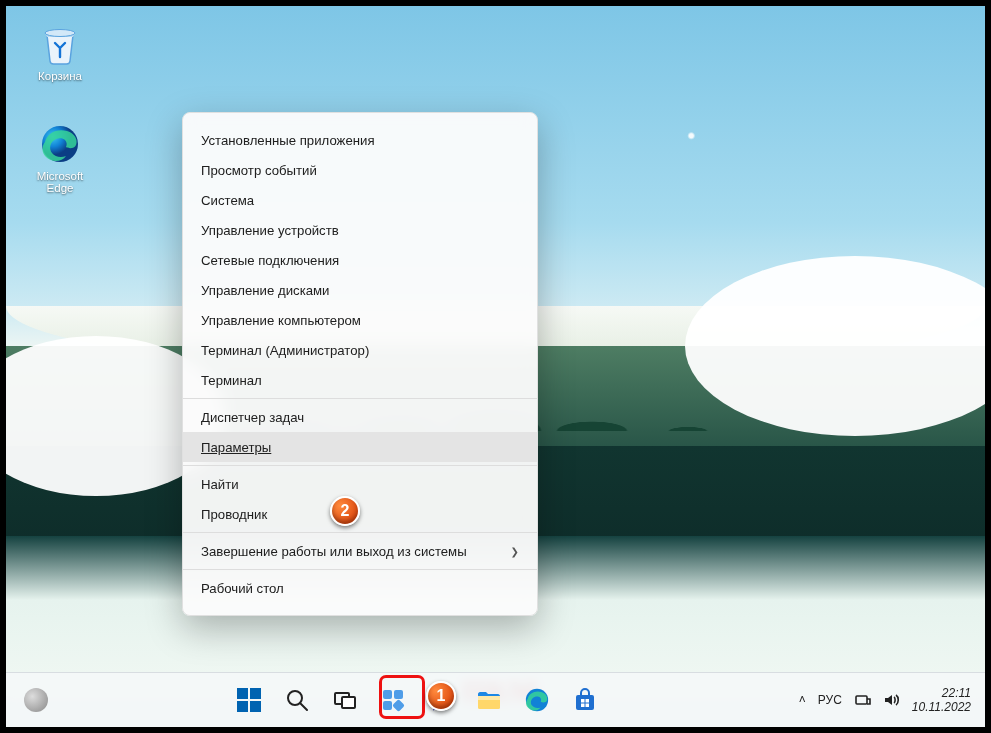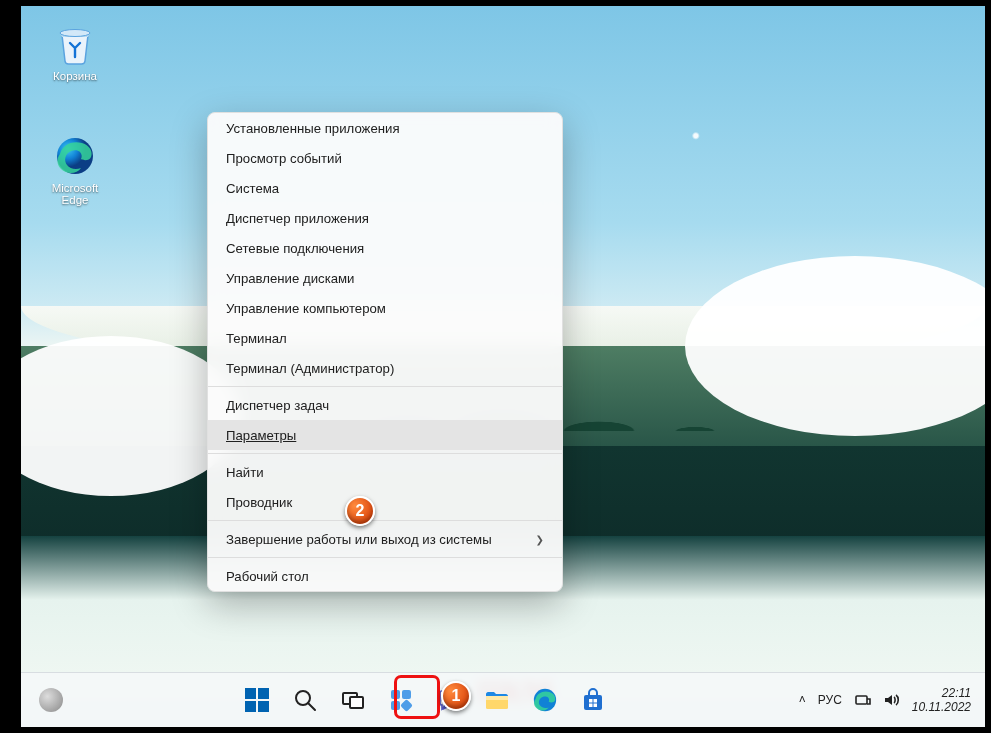--- a/index.html
+++ b/index.html
@@ -2,21 +2,20 @@
 <html><head>
 <meta charset="utf-8">
 <style>
   * { margin:0; padding:0; box-sizing:border-box; font-family:"Segoe UI",Arial,sans-serif; }
   html,body { width:991px; height:733px; overflow:hidden; }
   .frame { position:relative; width:991px; height:733px; border:3px solid #000; background:#000; }
   .desktop { position:absolute; inset:3px; overflow:hidden;
     background:
       radial-gradient(circle at 70% 18%, rgba(255,255,255,0.9) 0 2px, transparent 4px),
       linear-gradient(#7ec6e6 0%, #a6dbef 30%, #cdeaf3 42%, #f0f7f3 48%, #2f6153 58%, #133f3b 70%, #132d2d 80%, #e3eee9 90%,#e7f2ed 100%);
-    margin-left: 15px;
   }
   
   .landscape { position:absolute; left:0; right:0; bottom:58px; top:0; }
   .band { position:absolute; left:0; right:0; }
   .b1 { top:300px; height:60px; background:linear-gradient(#f6f9f5,#e2ecdf); border-radius:0 0 40% 40%/0 0 60px 60px; filter:blur(.3px);}
   .b2 { top:340px; height:130px; background:linear-gradient(#4e7d63,#1e4a40); }
   .b3 { top:440px; height:160px; background:linear-gradient(#113530,#0c2826); }
   .b4 { top:530px; height:160px; background:linear-gradient(#154240,#e6f3ee 40%,#f1f8f3); }
   .snow { position:absolute; background:#fff; border-radius:50%; opacity:.95; }
   .snow.a { left:-40px; top:330px; width:260px; height:160px; }
@@ -26,25 +25,25 @@
       radial-gradient(ellipse at 10% 100%,#0c3a2a 0 20px,transparent 22px),
       radial-gradient(ellipse at 30% 100%,#0c3a2a 0 34px,transparent 36px),
       radial-gradient(ellipse at 50% 100%,#0c3a2a 0 44px,transparent 46px),
       radial-gradient(ellipse at 70% 100%,#0c3a2a 0 34px,transparent 36px),
       radial-gradient(ellipse at 90% 100%,#0c3a2a 0 18px,transparent 20px); opacity:.7; }
 
   
   .dicon { position:absolute; width:76px; text-align:center; color:#fff; font-size:11.5px; text-shadow:0 1px 2px rgba(0,0,0,.6); }
   .dicon .glyph { width:44px; height:44px; margin:0 auto 4px; display:flex; align-items:center; justify-content:center; }
   .rb { left:16px; top:16px; }
-  .edge { left:16px; top:128px; }
-
-  
-  .menu { position:absolute; left:186px; top:106px; width:356px; background:rgba(251,251,251,.96);
-    border:1px solid #e0e0e0; border-radius:8px; box-shadow:0 12px 36px rgba(0,0,0,.28); padding:0 0; backdrop-filter:blur(8px);}
+  .edge { left:16px; top:116px; }
+
+  
+  .menu { position:absolute; left:176px; top:106px; width:356px; background:rgba(251,251,251,.96);
+    border:1px solid #e0e0e0; border-radius:8px; box-shadow:0 12px 36px rgba(0,0,0,.28); padding:12px 0; backdrop-filter:blur(8px);}
   .mitem { padding:7.5px 18px; font-size:13.2px; color:#202020; cursor:default; display:flex; align-items:center; justify-content:space-between;}
   .mitem.highlight { background:#e4e4e4;text-decoration:underline; }
   .msep { height:1px; background:#ddd; margin:3px 0; }
   .chev { font-size:10px; color:#555; }
 
   
   .badge { position:absolute; width:30px; height:30px; border-radius:50%; background:radial-gradient(circle at 30% 30%,#ff8a3d,#d23400); color:#fff; font:700 16px/1 Arial; display:flex; align-items:center; justify-content:center; border:2px solid #fff; box-shadow:0 2px 4px rgba(0,0,0,.5), inset 0 -3px 4px rgba(0,0,0,.3);}
   .badge.b2p { left:324px; top:490px; }
   .badge.b1p { left:420px; top:675px; }
   .annot-text { position:absolute; left:456px; top:670px; font:700 30px/1 "Times New Roman",serif; letter-spacing:1px;
@@ -112,36 +111,36 @@
         <div class="mitem">
           <span>Установленные приложения</span>
         </div>
         <div class="mitem">
           <span>Просмотр событий</span>
         </div>
         <div class="mitem">
           <span>Система</span>
         </div>
         <div class="mitem">
-          <span>Диспетчер приложения</span>
+          <span>Управление устройств</span>
         </div>
         <div class="mitem">
           <span>Сетевые подключения</span>
         </div>
         <div class="mitem">
           <span>Управление дисками</span>
         </div>
         <div class="mitem">
           <span>Управление компьютером</span>
         </div>
         <div class="mitem">
+          <span>Терминал (Администратор)</span>
+        </div>
+        <div class="mitem">
           <span>Терминал</span>
-        </div>
-        <div class="mitem">
-          <span>Терминал (Администратор)</span>
         </div>
         <div class="msep"></div>
         <div class="mitem">
           <span>Диспетчер задач</span>
         </div>
         <div class="mitem highlight">
           <span>Параметры</span>
         </div>
         <div class="msep"></div>
         <div class="mitem">

